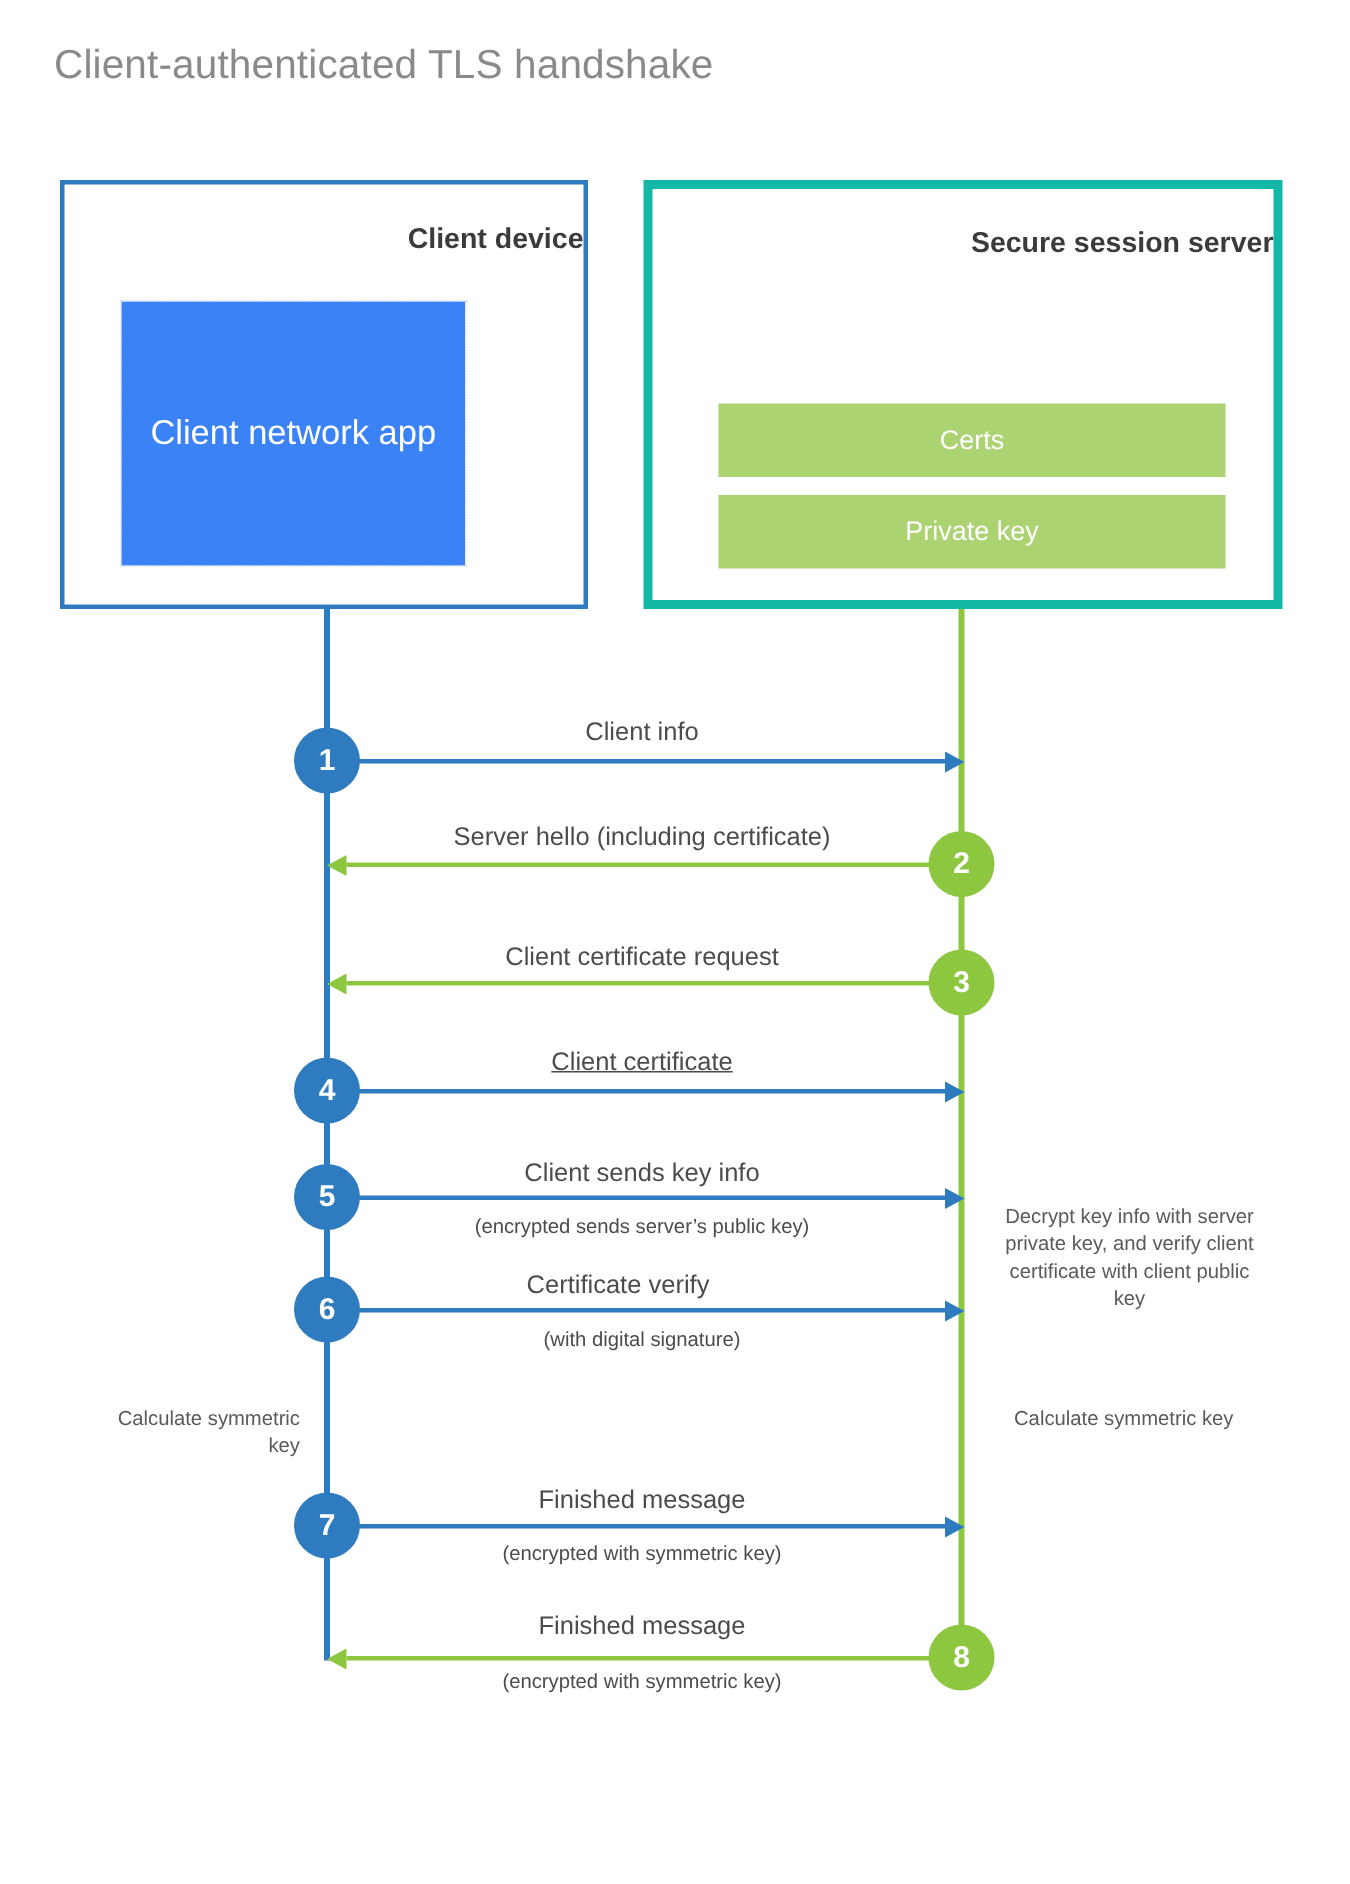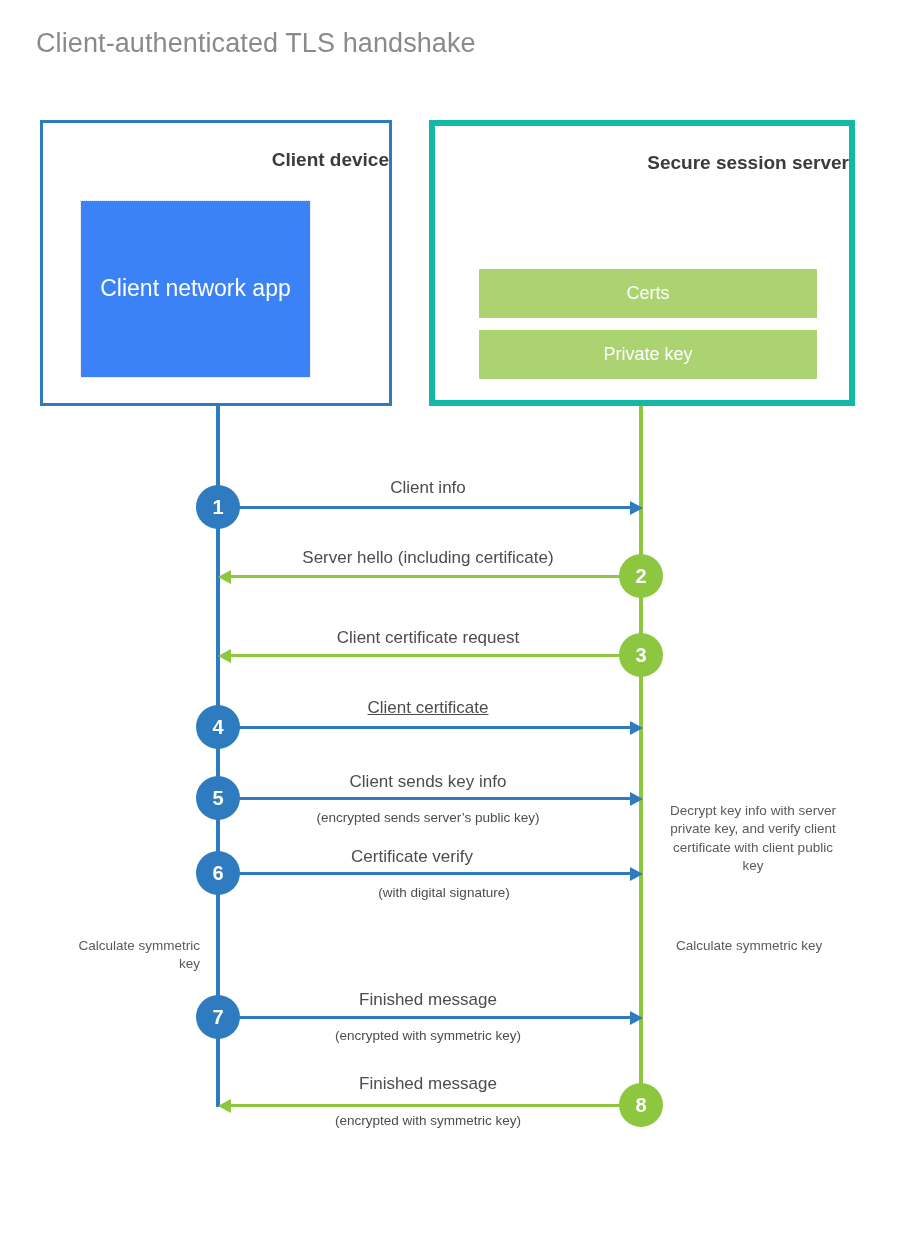--- a/index.html
+++ b/index.html
@@ -127,21 +127,21 @@
 
   <div class="msg-label" style="left:228px;top:772px;width:400px;">Client sends key info</div>
   <div class="arrow-line blue" style="left:218px;top:797px;width:412px;"></div>
   <div class="arrow-head right" style="left:630px;top:791.5px;"></div>
   <div class="msg-sub" style="left:228px;top:810px;width:400px;">(encrypted sends server’s public key)</div>
   <div class="step blue" style="left:196px;top:776px;">5</div>
 
   <div class="msg-label" style="left:212px;top:847px;width:400px;">Certificate verify</div>
   <div class="arrow-line blue" style="left:218px;top:872px;width:412px;"></div>
   <div class="arrow-head right" style="left:630px;top:866.5px;"></div>
-  <div class="msg-sub" style="left:244px;top:885px;width:400px;">(with digital signature)</div>
+  <div class="msg-sub" style="left:228px;top:885px;width:400px;">(with digital signature)</div>
   <div class="step blue" style="left:196px;top:851px;">6</div>
 
   <div class="msg-label" style="left:228px;top:990px;width:400px;">Finished message</div>
   <div class="arrow-line blue" style="left:218px;top:1016px;width:412px;"></div>
   <div class="arrow-head right" style="left:630px;top:1010.5px;"></div>
   <div class="msg-sub" style="left:228px;top:1028px;width:400px;">(encrypted with symmetric key)</div>
   <div class="step blue" style="left:196px;top:995px;">7</div>
 
   <div class="msg-label" style="left:228px;top:1074px;width:400px;">Finished message</div>
   <div class="arrow-line green" style="left:231px;top:1104px;width:410px;"></div>

